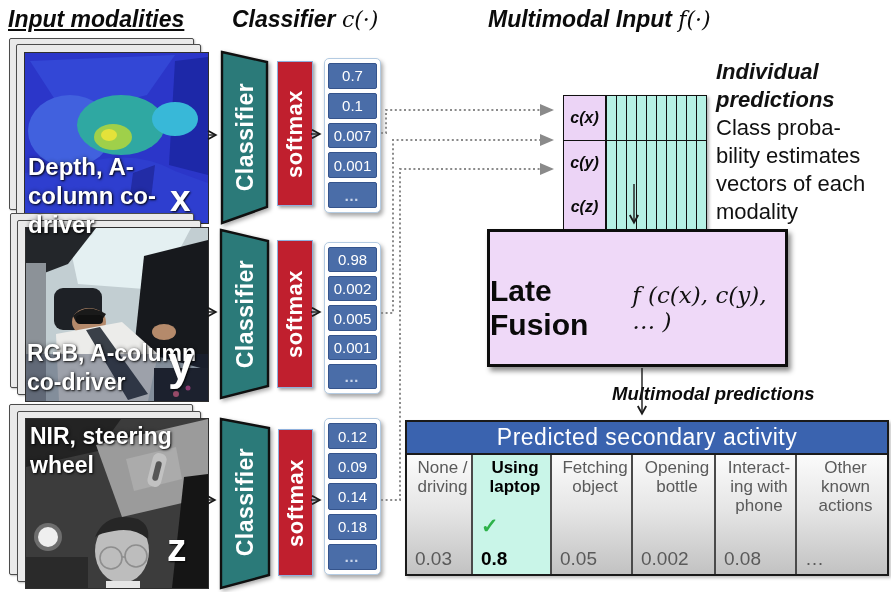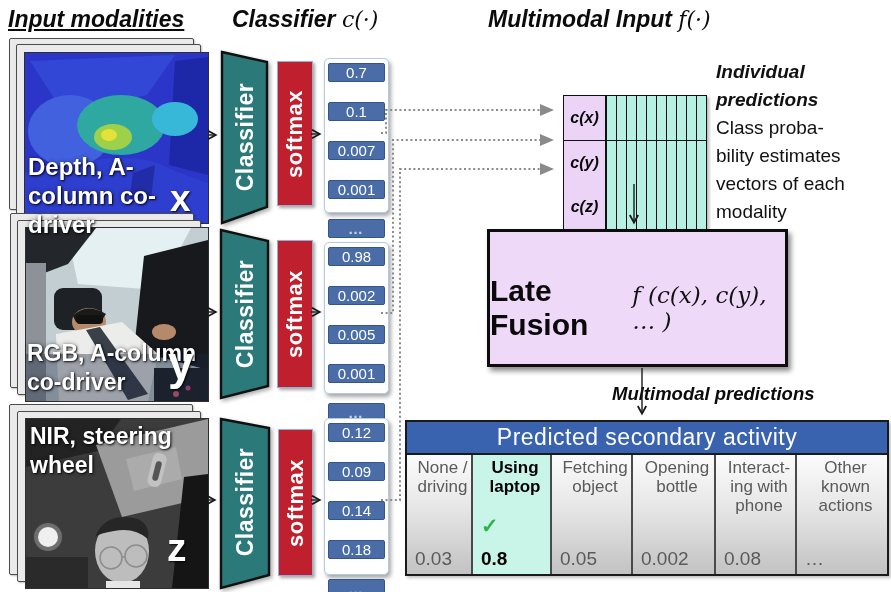--- a/index.html
+++ b/index.html
@@ -28,39 +28,39 @@
 
   
   .cls-wrap{position:absolute;}
   .cls-wrap svg{filter:drop-shadow(2px 2px 2px rgba(0,0,0,.35));}
   .vtext{position:absolute;left:50%;top:50%;transform:translate(-50%,-50%) rotate(-90deg);
          color:#fff;font-weight:bold;font-size:23px;white-space:nowrap;letter-spacing:.5px;}
   .softmax{position:absolute;background:#c01f2e;border:1.5px solid #8fb0dc;
            box-shadow:2px 2px 3px rgba(0,0,0,.35);}
 
   
-  .pvec{position:absolute;width:65px;background:#fff;border:1.5px solid #b4cbe2;border-radius:5px;
-        box-shadow:2px 3px 4px rgba(0,0,0,.35);display:flex;flex-direction:column;gap:20px;
+  .pvec{position:absolute;width:57px;background:#fff;border:1.5px solid #b4cbe2;border-radius:5px;
+        box-shadow:2px 3px 4px rgba(0,0,0,.35);display:flex;flex-direction:column;gap:4px;
         padding:4px 3px;box-sizing:border-box;}
   .pcell{flex:1;background:#4a6da8;border:1px solid #35548c;border-radius:2px;color:#fff;
          font-size:15px;display:flex;align-items:center;justify-content:center;}
   .pcell.dots{color:#c9d5ea;font-weight:bold;letter-spacing:2px;}
 
   
   #pred-grid{left:563px;top:95px;box-shadow:2px 2px 3px rgba(0,0,0,.3);}
   .grid-row{display:flex;height:46px;border:1.5px solid #111;box-sizing:border-box;}
   .grid-row + .grid-row{margin-top:-1.5px;}
   .grid-label{width:42px;background:#ecd4f6;border-right:1.5px solid #111;display:flex;
               align-items:center;justify-content:center;font-weight:bold;font-style:italic;
               font-size:16px;color:#0a0a0a;box-sizing:border-box;}
   .grid-cells{display:flex;width:100px;}
   .gcell{flex:1;background:#b6f1e4;border-left:1.2px solid #111;box-sizing:border-box;}
 
   
-  #indiv-text{left:716px;top:58px;width:175px;font-size:19px;line-height:28px;color:#111;}
+  #indiv-text{left:716px;top:58px;width:175px;font-size:22px;line-height:28px;color:#111;}
   .bold-ital{font-weight:bold;font-style:italic;}
 
   
   #late-fusion{left:487px;top:229px;width:301px;height:138px;background:#efd9f8;
                border:3px solid #0d0d0d;box-sizing:border-box;box-shadow:3px 4px 5px rgba(0,0,0,.45);
                display:flex;flex-direction:row;align-items:center;}
   #lf-title{font-size:30px;font-weight:bold;color:#0a0a0a;margin-top:20px;}
   #lf-formula{font-family:"DejaVu Serif",serif;font-style:italic;font-size:23px;color:#111;margin-top:20px;}
 
   #mm-pred-label{left:612px;top:383px;font-size:18.5px;font-weight:bold;font-style:italic;color:#0b0b0b;}

